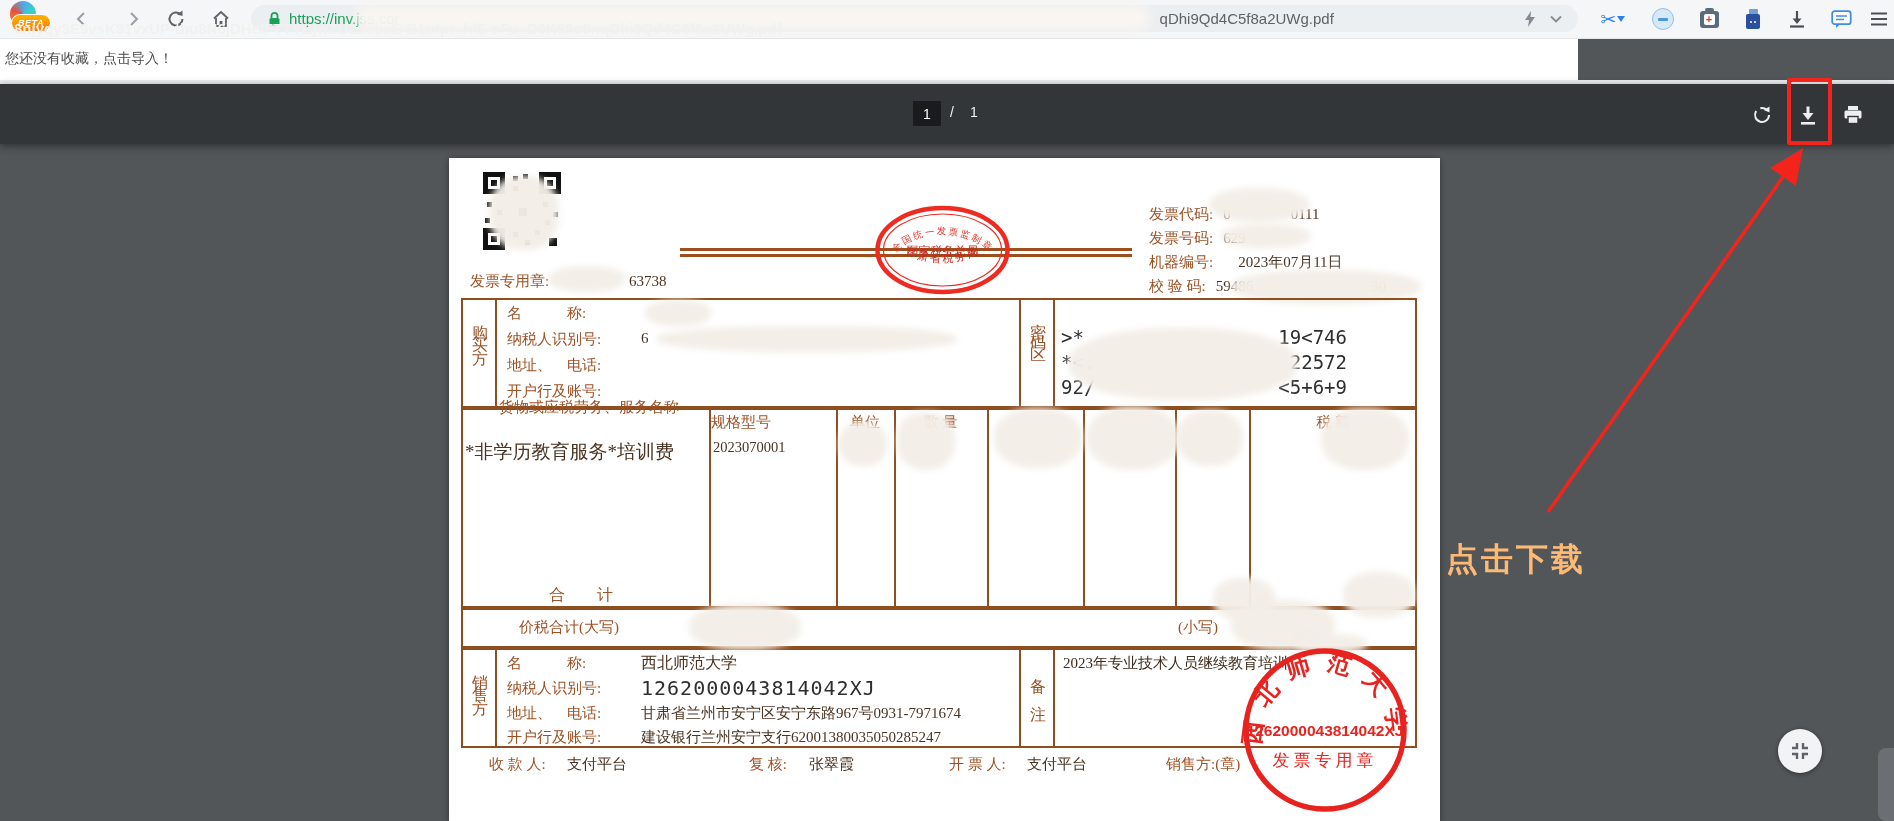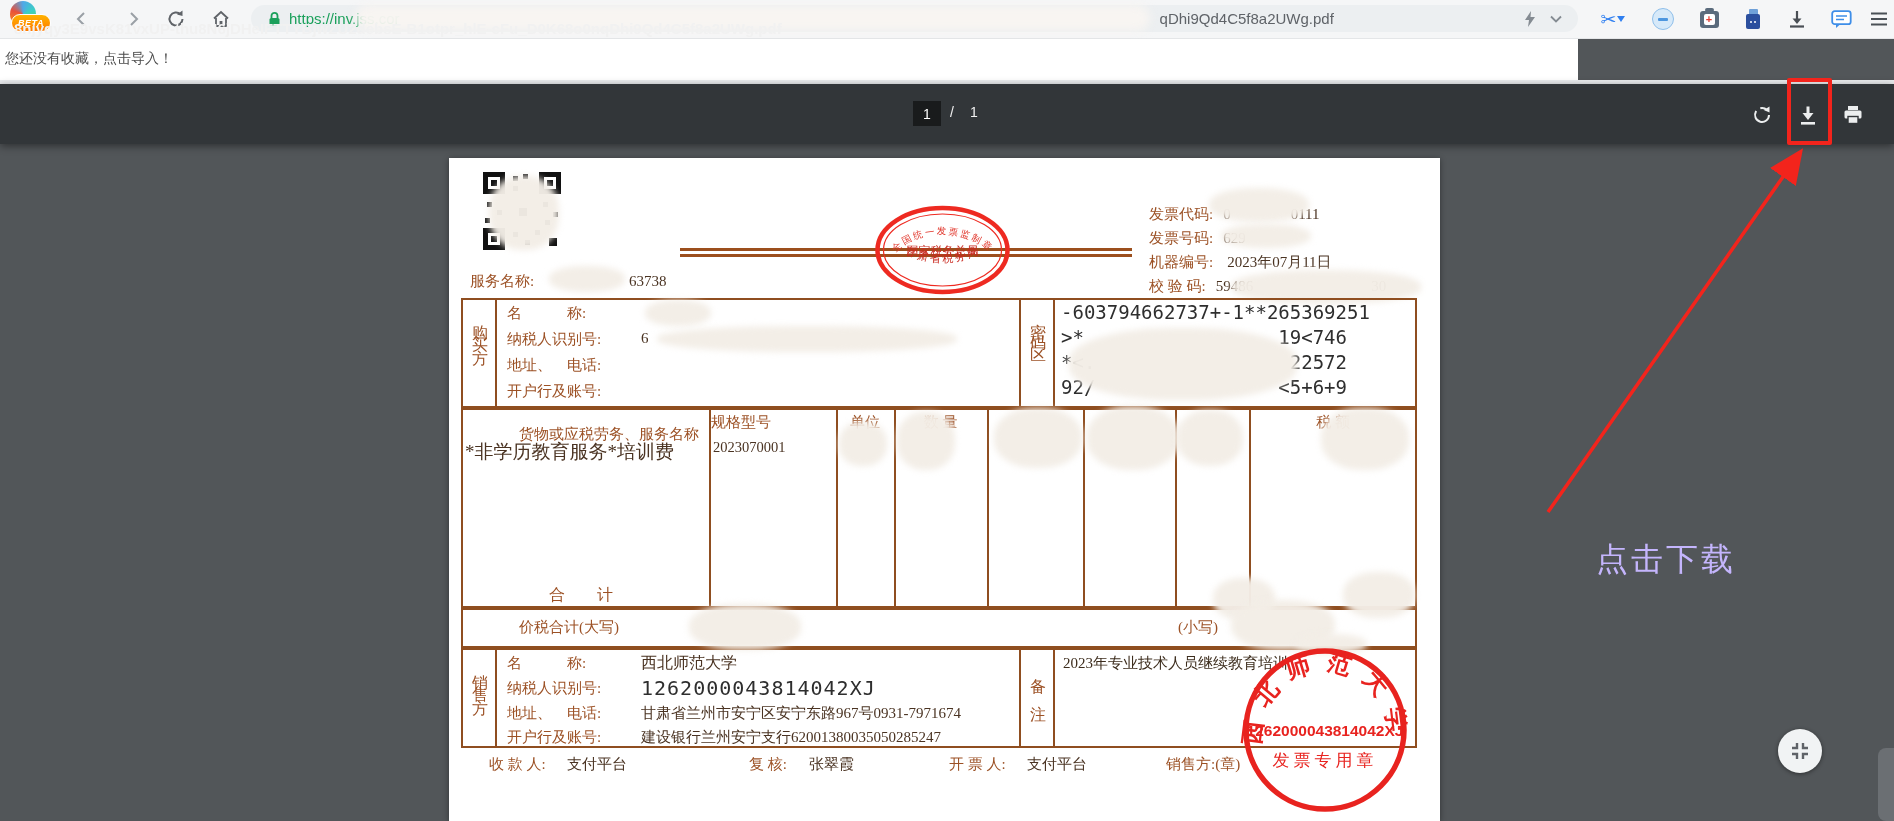--- a/index.html
+++ b/index.html
@@ -39,21 +39,21 @@
   .lab{position:absolute;font-size:15px;color:#9c5125;white-space:nowrap}
   .val{position:absolute;font-size:15px;color:#4a3322;white-space:nowrap}
   .mono{font-family:"DejaVu Sans Mono",monospace;color:#2e2e2e;white-space:pre}
   .blob{position:absolute;background:rgba(243,237,230,.97);filter:blur(3px);border-radius:45%}
   .blob2{position:absolute;background:rgba(248,245,242,.97);filter:blur(4px);border-radius:40%}
   .title{position:absolute;left:245px;top:42px;width:460px;text-align:center;font-size:33px;color:#9c4f1d;letter-spacing:5px;white-space:nowrap}
   .uline{position:absolute;left:231px;width:452px;height:2.5px;background:#9c4f1d}
 
   
   .redbox{position:absolute;left:1787px;top:78px;width:45px;height:67px;border:4px solid #f3241c;border-radius:2px;box-sizing:border-box}
-  .redlabel{position:absolute;left:1596px;top:538px;font-size:32px;font-weight:normal;color:#c4b5fd;letter-spacing:3px}
+  .redlabel{position:absolute;left:1446px;top:538px;font-size:32px;font-weight:bold;color:#fdba74;letter-spacing:3px}
 
   
   .fitbtn{position:absolute;left:1778px;top:729px;width:44px;height:44px;border-radius:50%;background:#f1f3f4;
     box-shadow:0 1px 4px rgba(0,0,0,.45);display:flex;align-items:center;justify-content:center;cursor:pointer}
   .edge-sliver{position:absolute;left:1878px;top:748px;width:16px;height:73px;background:#6b6f73;border-radius:8px 0 0 8px}
   svg{display:block}
 </style>
 </head>
 <body>
 
@@ -219,21 +219,21 @@
         <rect x="5" y="61" width="12" height="12"></rect>
       </g>
     <g fill="#111">
         <rect x="8" y="8" width="6" height="6"></rect>
         <rect x="64" y="8" width="6" height="6"></rect>
         <rect x="8" y="64" width="6" height="6"></rect>
       </g>
   </svg>
   <div class="blob" style="left:40px;top:18px;width:70px;height:74px"></div>
 
-  <span class="lab" style="left:21px;top:114px">服务名称:</span>
+  <span class="lab" style="left:21px;top:114px">发票专用章:</span>
   <span class="val" style="left:180px;top:115px">63738</span>
   <div class="blob" style="left:100px;top:108px;width:76px;height:26px"></div>
 
   <div class="uline" style="top:90px"></div>
   <div class="uline" style="top:96px"></div>
 
   <svg class="abs" style="left:424px;top:46px" width="139" height="92" viewBox="0 0 139 92">
     <ellipse cx="69.5" cy="46" rx="65" ry="42" fill="none" stroke="#ee2a21" stroke-width="4.5"></ellipse>
     <ellipse cx="69.5" cy="46" rx="59" ry="36" fill="none" stroke="#ee2a21" stroke-width="1.2"></ellipse>
     <defs>
@@ -254,21 +254,21 @@
     <span class="val" style="position:static;margin-left:6px">0</span>
     <span style="display:inline-block;width:52px"></span>
     <span class="val" style="position:static">0111</span>
   </div>
   <div class="abs" style="left:700px;top:71px">
     <span class="lab" style="position:static">发票号码:</span>
     <span class="val" style="position:static;margin-left:6px">629</span>
   </div>
   <div class="abs" style="left:700px;top:95px">
     <span class="lab" style="position:static">机器编号:</span>
-    <span class="val" style="position:static;margin-left:10px">2023年07月11日</span>
+    <span class="val" style="position:static;margin-left:21px">2023年07月11日</span>
   </div>
   <div class="abs" style="left:700px;top:119px">
     <span class="lab" style="position:static">校 验 码:</span>
     <span class="val" style="position:static;margin-left:6px">59486</span>
     <span style="display:inline-block;width:110px"></span>
     <span class="val" style="position:static">30</span>
   </div>
   <div class="blob" style="left:760px;top:30px;width:100px;height:34px"></div>
   <div class="blob" style="left:772px;top:66px;width:90px;height:24px"></div>
   <div class="blob" style="left:782px;top:112px;width:190px;height:34px"></div>
@@ -294,27 +294,26 @@
   <div class="vlabel" style="left:20px;top:154px;letter-spacing:12px">购买方</div>
   <span class="lab" style="left:58px;top:146px">名　　　称:</span>
   <span class="lab" style="left:58px;top:172px">纳税人识别号:</span>
   <span class="val" style="left:192px;top:172px">6</span>
   <span class="lab" style="left:58px;top:198px">地址、　电话:</span>
   <span class="lab" style="left:58px;top:224px">开户行及账号:</span>
   <div class="blob" style="left:196px;top:142px;width:66px;height:26px"></div>
   <div class="blob" style="left:208px;top:168px;width:300px;height:26px"></div>
 
   <div class="vlabel" style="left:578px;top:152px;letter-spacing:12px">密码区</div>
-  <div class="abs mono" style="left:612px;top:143px;font-size:19px">-603794662737+-1**265369251</div>
   <div class="abs mono" style="left:612px;top:168px;font-size:19px">&gt;*                 19&lt;746</div>
   <div class="abs mono" style="left:612px;top:193px;font-size:19px">*&lt;.                 22572</div>
   <div class="abs mono" style="left:612px;top:218px;font-size:19px">92/                &lt;5+6+9</div>
   <div class="blob" style="left:620px;top:170px;width:228px;height:72px"></div>
 
-  <span class="lab" style="left:50px;top:267px;width:200px;text-align:right">货物或应税劳务、服务名称</span>
+  <span class="lab" style="left:50px;top:240px;width:200px;text-align:left">货物或应税劳务、服务名称</span>
   <span class="lab" style="left:262px;top:255px;width:123px;text-align:left">规格型号</span>
   <span class="lab" style="left:389px;top:255px;width:54px;text-align:center">单位</span>
   <span class="lab" style="left:447px;top:255px;width:89px;text-align:center">数 量</span>
   <span class="lab" style="left:540px;top:255px;width:92px;text-align:center"></span>
   <span class="lab" style="left:636px;top:255px;width:88px;text-align:center"></span>
   <span class="lab" style="left:728px;top:255px;width:70px;text-align:center"></span>
   <span class="lab" style="left:802px;top:255px;width:164px;text-align:center">税 额</span>
 
   <span class="val" style="left:16px;top:281px;font-size:19px">*非学历教育服务*培训费</span>
   <span class="val" style="left:264px;top:281px;font-size:14.5px">2023070001</span>

